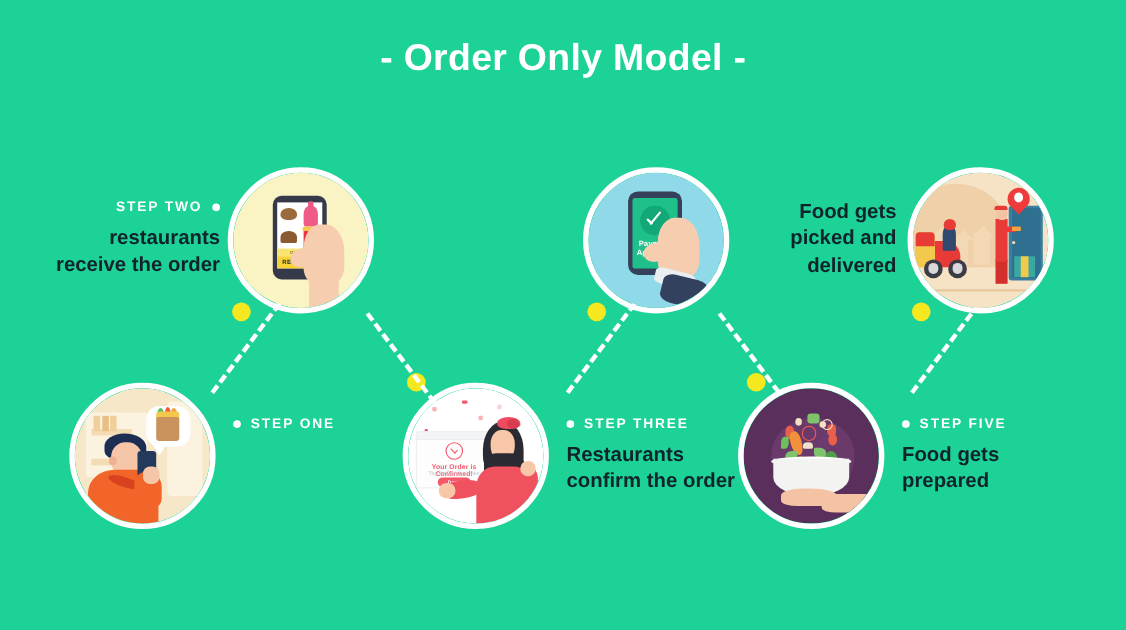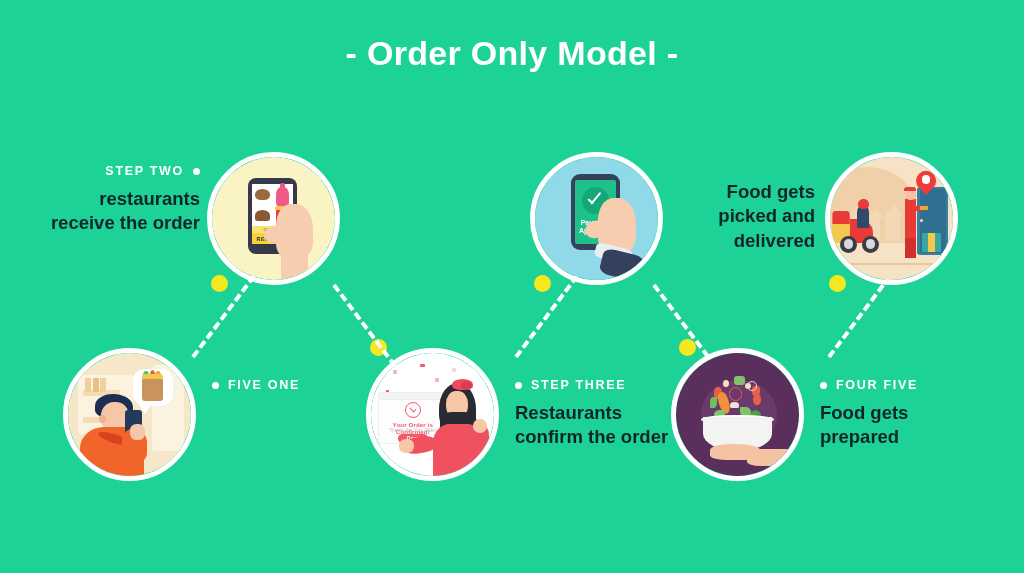--- a/index.html
+++ b/index.html
@@ -226,21 +226,21 @@
         <div class="s2-cup2t"></div>
           <div class="s2-cup2"></div>
         <div class="s2-badge2">ORDER</div>
         <div class="s2-badge">RECEIVED</div>
         <div class="s2-thumb"></div>
         <div class="s2-palm"></div>
         <div class="s2-wrist"></div>
       </div>
     </div>
   </div>
-  <div class="block right" style="left:10px; top:164px; width:190px;">
+  <div class="block right" style="left:10px; top:181px; width:190px;">
     <div class="steplabel">
       <span>STEP TWO</span>
       <span class="dot"></span>
     </div>
     <div class="desc">restaurants
 receive the order</div>
   </div>
 
   <div class="circle" style="left:530px; top:152px; width:133px; height:133px;">
     <div class="inner">
@@ -329,21 +329,21 @@
         <div class="s1-strap"></div>
         <div class="s1-phone"></div>
         <div class="s1-arm"></div>
         <div class="s1-hand"></div>
       </div>
     </div>
   </div>
   <div class="block left" style="left:212px; top:378px; width:200px;">
     <div class="steplabel">
       <span class="dot"></span>
-      <span>FIVE ONE</span>
+      <span>STEP ONE</span>
     </div>
   </div>
 
   <div class="circle" style="left:366px; top:348px; width:133px; height:133px;">
     <div class="inner">
       <div class="ill">
         <div class="s3-bg"></div>
         <div class="conf" style="left:18%; top:14%; width:4px; height:4px; background:#f8b4b8;"></div>
         <div class="conf" style="left:40%; top:9%;  width:5px; height:3px; background:#f4586a;"></div>
         <div class="conf" style="left:66%; top:12%; width:4px; height:4px; background:#fbd0d3;"></div>
@@ -409,19 +409,19 @@
         <div class="s5-rim"></div>
         <div class="s5-bowl"></div>
         <div class="s5-hand"></div>
         <div class="s5-arm"></div>
       </div>
     </div>
   </div>
   <div class="block left" style="left:820px; top:378px; width:190px;">
     <div class="steplabel">
       <span class="dot"></span>
-      <span>FOUR FIVE</span>
+      <span>STEP FIVE</span>
     </div>
     <div class="desc">Food gets
 prepared</div>
   </div>
 
 </div>
 
 </body></html>

